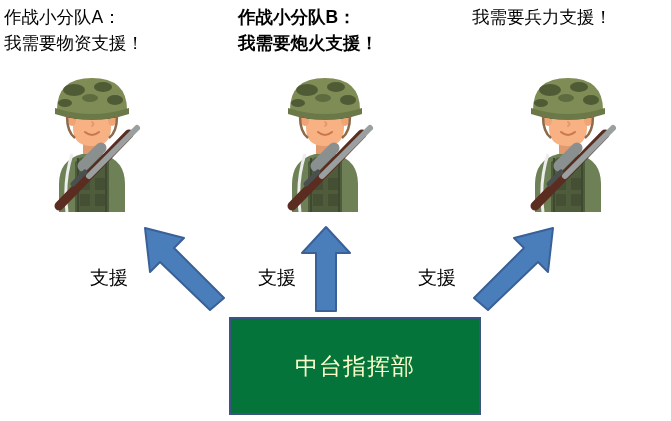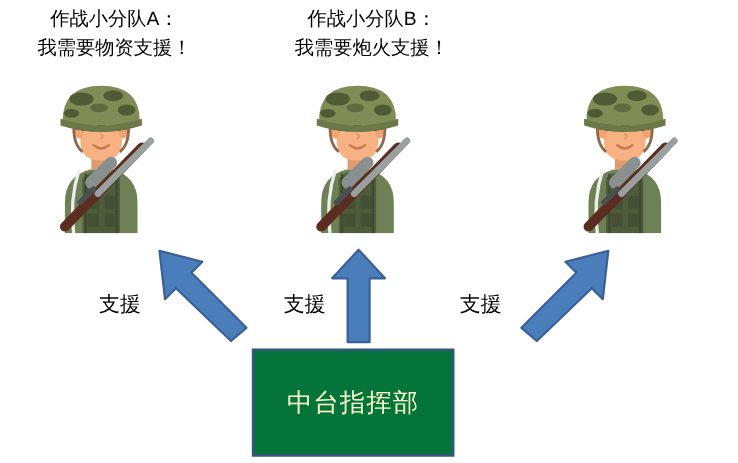--- a/index.html
+++ b/index.html
@@ -15,31 +15,31 @@
     position: relative;
     width: 671px;
     height: 421px;
     background: #ffffff;
     overflow: hidden;
   }
 
   
   .squad-caption {
     position: absolute;
-    text-align: center;
+    text-align: left;
     color: #000000;
     font-size: 17.5px;
     line-height: 26px;
     white-space: nowrap;
     font-family: "Liberation Sans", "DejaVu Sans", sans-serif;
   }
   .squad-caption .line { display: block; }
 
   #caption-a { left: 4px;   top: 4px;  width: 200px; }
-  #caption-b { left: 238px; top: 4px;  width: 200px; }
+  #caption-b { left: 238px; top: 4px;  width: 200px; font-weight: bold; }
   #caption-c { left: 472px; top: 4px;  width: 200px; }
 
   
   .soldier {
     position: absolute;
     width: 110px;
     height: 138px;
   }
   #soldier-a { left: 37px;  top: 74px; }
   #soldier-b { left: 270px; top: 74px; }
@@ -67,21 +67,21 @@
   }
   #label-support-left   { left: 90px;  top: 266px; }
   #label-support-middle { left: 258px; top: 266px; }
   #label-support-right  { left: 418px; top: 266px; }
 
   
   #command-box {
     position: absolute;
     left: 229px;
     top: 317px;
-    width: 184px;
+    width: 252px;
     height: 98px;
     background: #04743A;
     border: 2px solid #3A5584;
     box-sizing: border-box;
     display: flex;
     align-items: center;
     justify-content: center;
   }
   #command-box-label {
     color: #FFFFCC;
@@ -216,20 +216,21 @@
 
   <div class="arrow" id="arrow-middle">
     <svg viewBox="0 0 52 90" xmlns="http://www.w3.org/2000/svg">
       <path d="M26 3 L50 29 L36 29 L36 87 L16 87 L16 29 L2 29 Z" fill="#4A7EBB" stroke="#3A6098" stroke-width="2" stroke-linejoin="round"></path>
     </svg>
   </div>
 
   <div class="support-label" id="label-support-middle">支援</div>
 
   <div class="squad-caption" id="caption-c">
+    <span class="line">我需要兵力支援！</span>
   </div>
 
   <div class="soldier" id="soldier-c">
     <svg viewBox="0 0 110 138" xmlns="http://www.w3.org/2000/svg">
       <g>
         <rect x="46" y="62" width="18" height="18" fill="#E09A6E"></rect>
         <path d="M22 138 L22 110 Q22 86 45 80 L65 80 Q88 86 88 110 L88 138 Z" fill="#6E8055"></path>
         <path d="M38 138 L38 88 Q44 82 55 82 Q66 82 72 88 L72 138 Z" fill="#4E5C3C"></path>
         <path d="M41 84 L41 138" stroke="#3E4A30" stroke-width="2" fill="none"></path>
         <path d="M69 84 L69 138" stroke="#3E4A30" stroke-width="2" fill="none"></path>

